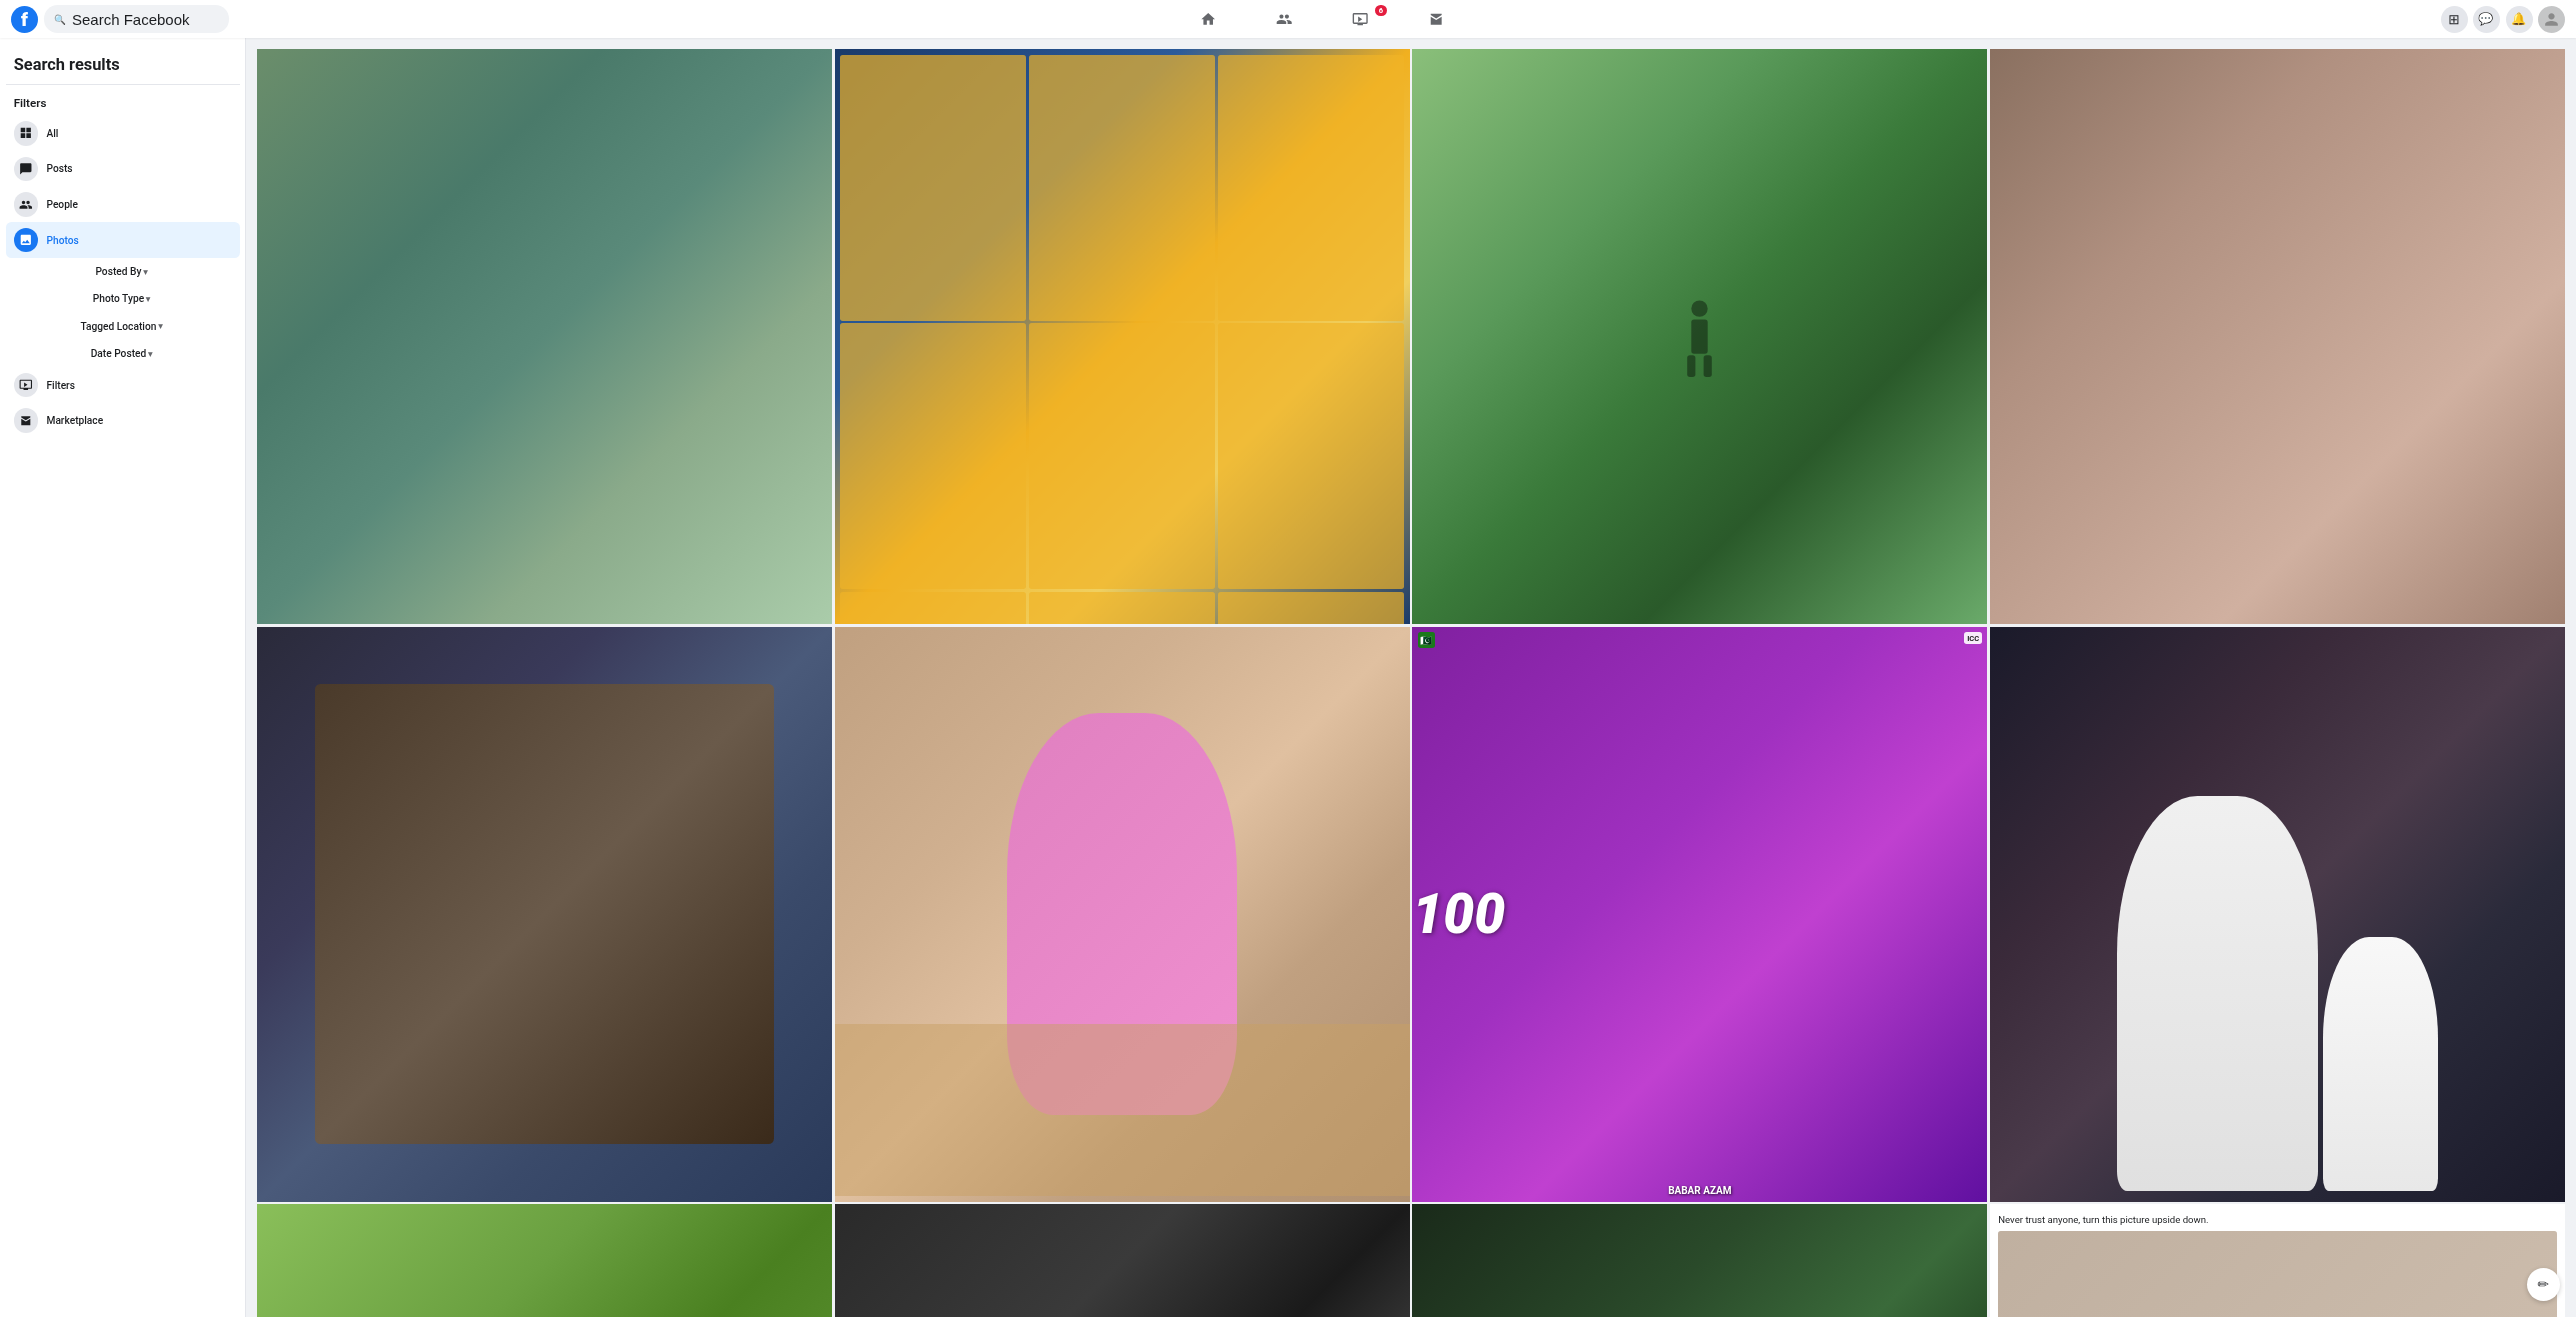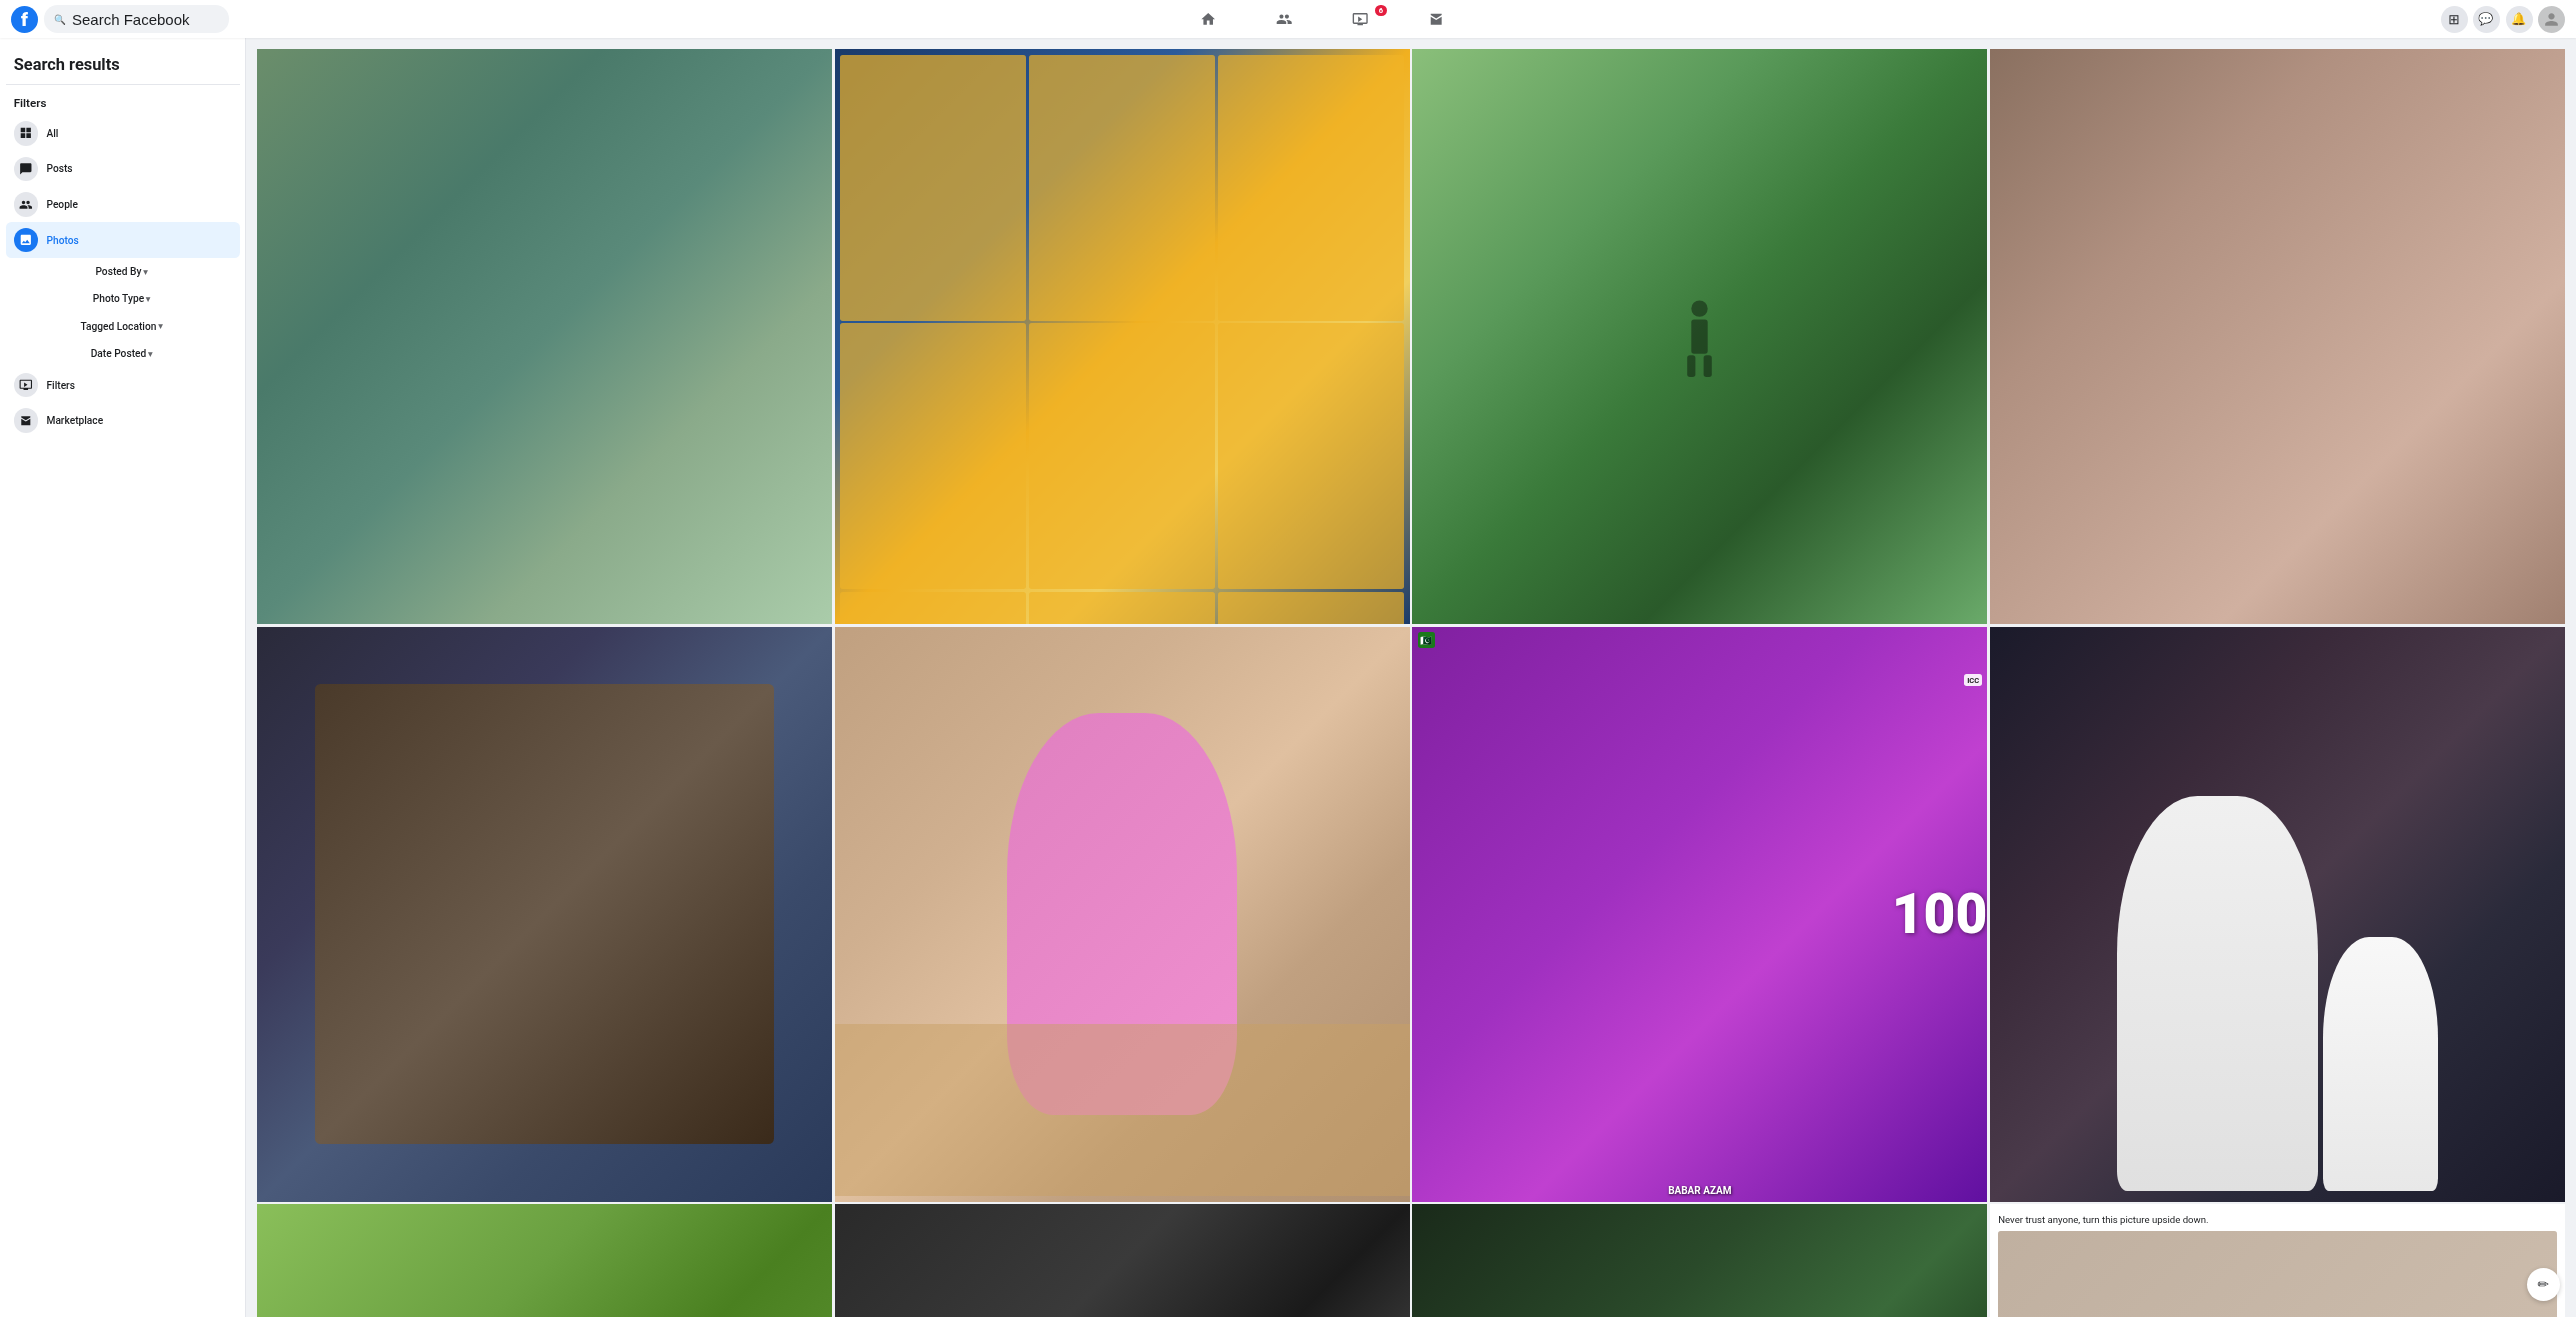--- a/index.html
+++ b/index.html
@@ -136,25 +136,25 @@
       padding: 5.5px;
     }
     .photo-badge-green {
       position: absolute; top: 5.5px; left: 5.5px;
       background: #1a7a1a; border-radius: 2.7px;
       padding: 1.4px 2.7px;
     }
     .photo-badge-icc {
       position: absolute; top: 5.5px; right: 5.5px;
       background: rgba(255,255,255,0.9); border-radius: 2.7px;
-      padding: 1.4px 2.7px; font-size: 7.5px; font-weight: 700; margin-top: 42px;
+      padding: 1.4px 2.7px; font-size: 7.5px; font-weight: 700;
     }
     .photo-num-overlay {
       position: absolute; inset: 0;
-      display: flex; align-items: center; justify-content: flex-end;
+      display: flex; align-items: center; justify-content: flex-start; font-style: italic;
     }
     .big-number {
       font-size: 55px; font-weight: 900; color: #fff;
       text-shadow: 1.4px 1.4px 5.5px rgba(0,0,0,0.5);
     }
     .photo-bottom-text {
       position: absolute; bottom: 5.5px; left: 0; right: 0; text-align: center;
       color: #fff; font-size: 10px; font-weight: 700;
       text-shadow: 0.7px 0.7px 2.7px rgba(0,0,0,0.8);
     }

